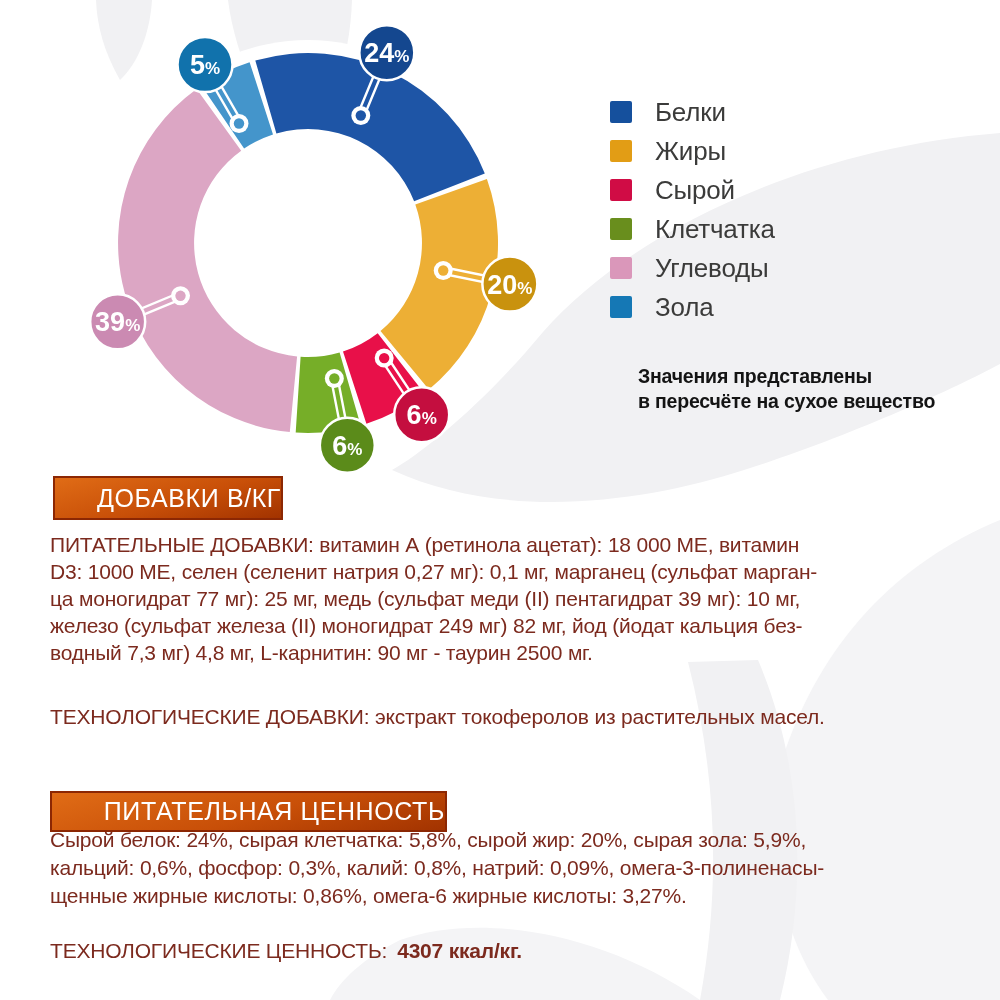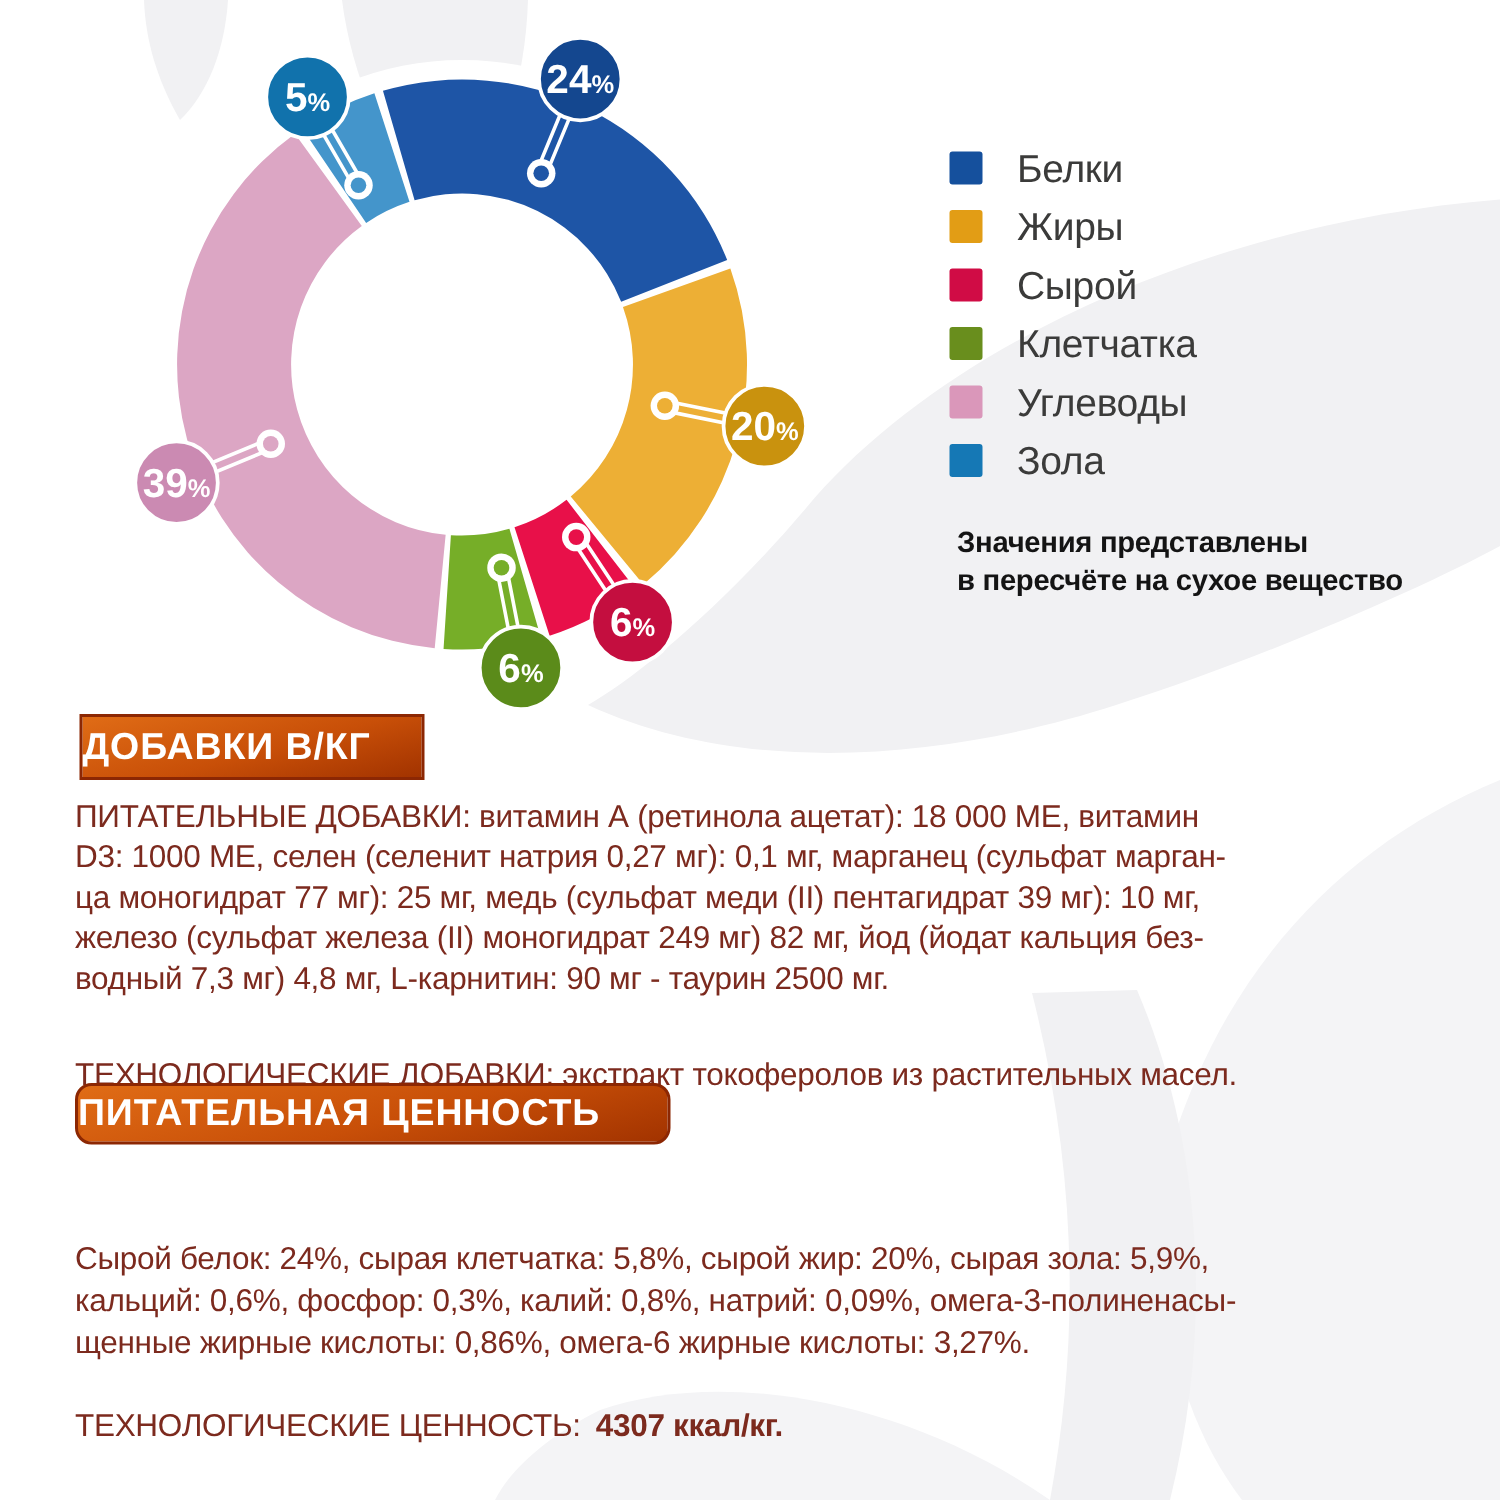--- a/index.html
+++ b/index.html
@@ -3,38 +3,38 @@
 <meta charset="utf-8">
 <style>
   html,body{margin:0;padding:0;background:#fff;}
   .canvas{
     position:relative;width:1000px;height:1000px;background:#ffffff;overflow:hidden;
     font-family:"Liberation Sans",sans-serif;
   }
   .layer{position:absolute;left:0;top:0;width:1000px;height:1000px;}
   svg{display:block;}
   
-  .legend{position:absolute;left:633px;top:101px;}
+  .legend{position:absolute;left:610px;top:101px;}
   .legend-row{display:flex;align-items:center;height:22px;margin-bottom:17px;}
   .legend-swatch{width:22px;height:22px;border-radius:2px;margin-right:23px;flex:0 0 auto;}
   .legend-label{font-size:26px;color:#3b3b3a;letter-spacing:-0.2px;white-space:nowrap;}
   
   .note{
-    position:absolute;left:638px;top:350px;font-size:19.5px;line-height:24.5px;
+    position:absolute;left:638px;top:364px;font-size:19.5px;line-height:24.5px;
     font-weight:bold;color:#141414;white-space:pre-line;letter-spacing:-0.2px;
   }
   
   .badge{
-    position:absolute;display:flex;align-items:center;justify-content:flex-start;
+    position:absolute;display:flex;align-items:center;justify-content:flex-end;
     box-sizing:border-box;border:2px solid #8c2703;
     background:linear-gradient(165deg,#e06c16 0%,#c84f08 55%,#a23300 100%);
-    color:#fff;font-weight:bold;font-size:25px;letter-spacing:0.6px;white-space:nowrap;
+    color:#fff;font-weight:normal;font-size:25px;letter-spacing:0.6px;white-space:nowrap;
   }
   .badge-additives{left:53px;top:476px;width:230px;height:44px;}
-  .badge-nutrition{left:50px;top:722px;width:397px;height:41px;border-radius:11px;}
+  .badge-nutrition{left:50px;top:791px;width:397px;height:41px;}
   
   .para{
     position:absolute;left:50px;width:990px;color:#7c2a1e;
     font-size:21px;line-height:27px;letter-spacing:-0.2px;white-space:pre-line;
   }
   .para b{font-weight:normal;}
   .p-nutri-add{top:531px;}
   .p-tech-add{top:703px;}
   .p-analysis{top:826px;line-height:28px;}
   .p-energy{top:937px;}

